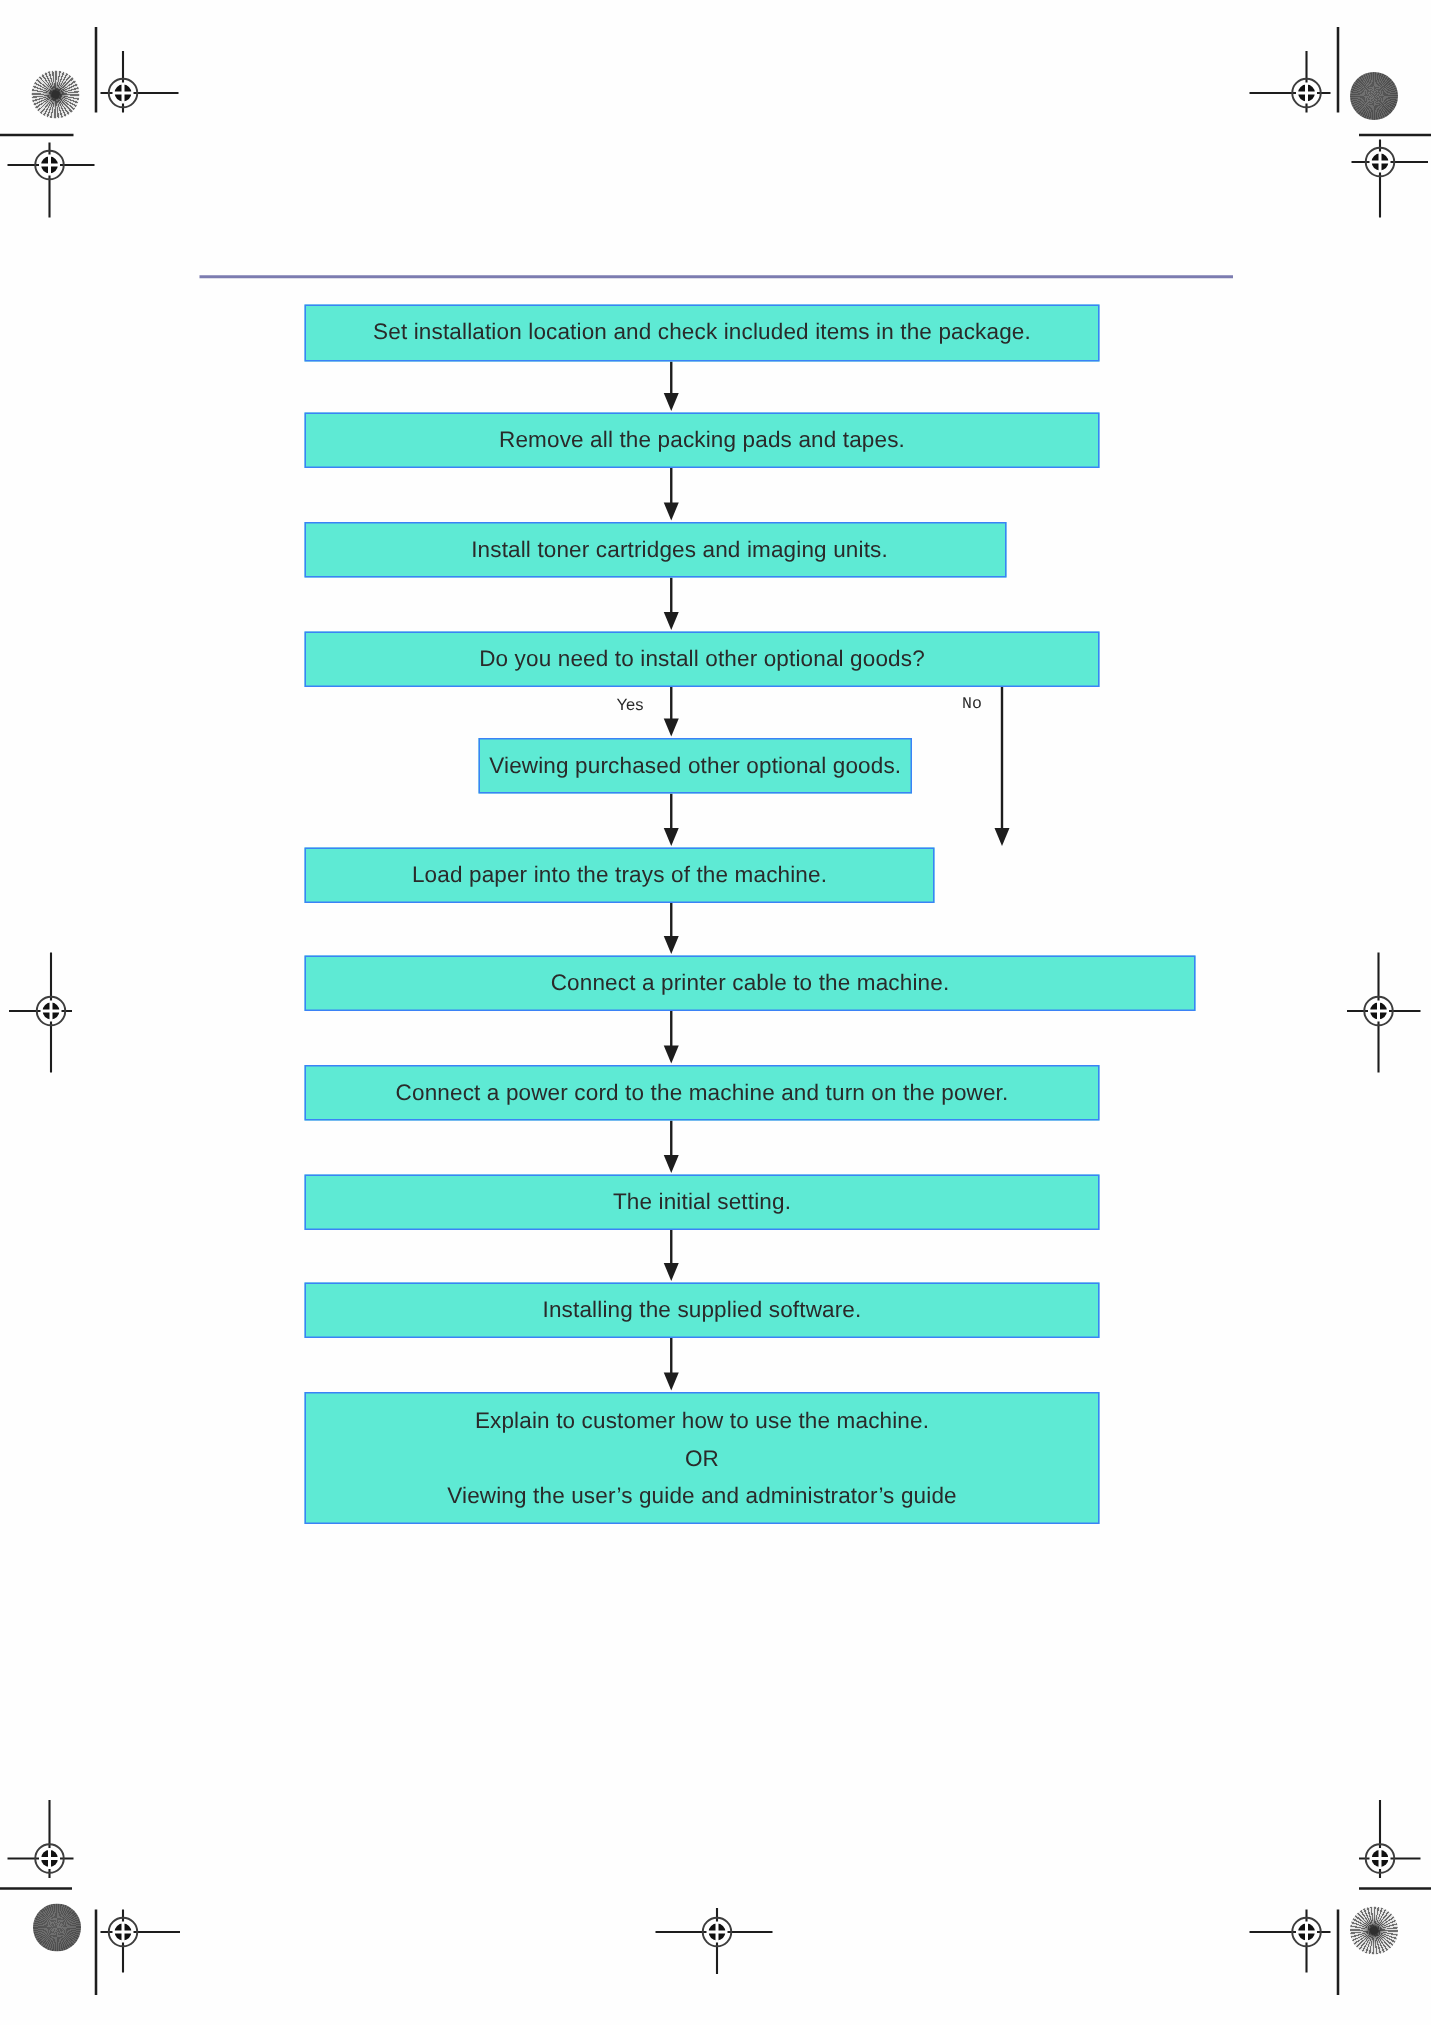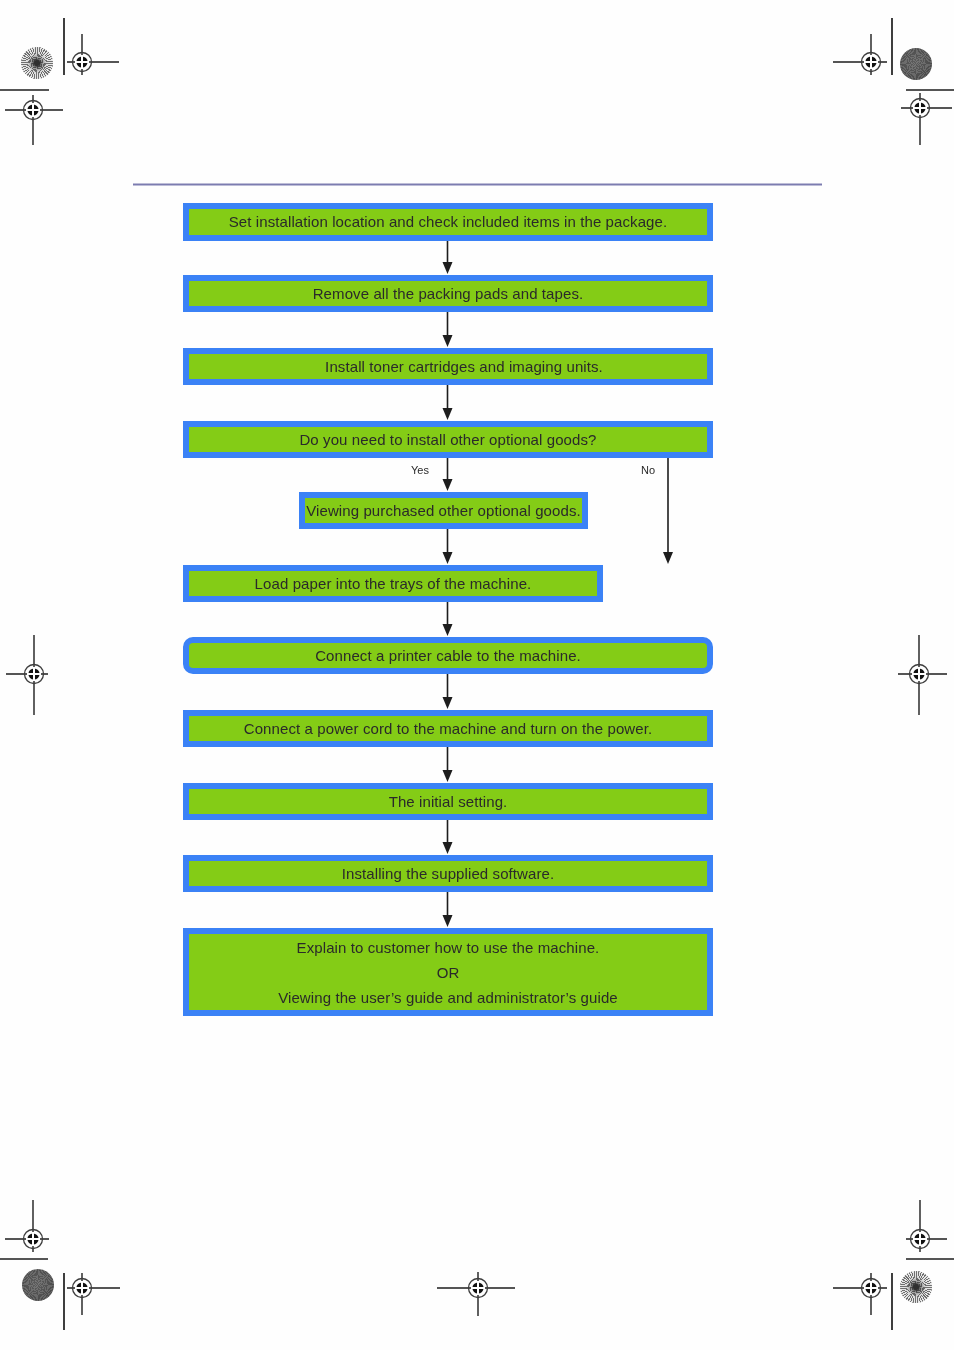--- a/index.html
+++ b/index.html
@@ -14,29 +14,30 @@
   }
   .marks-layer {
     position: absolute;
     left: 0; top: 0;
     width: 954px; height: 1350px;
     pointer-events: none;
   }
   .flow-box {
     position: absolute;
     box-sizing: border-box;
-    border: 6px solid #3b82f6;
-    background: #84cc16;
+    border: 1px solid #3b82f6;
+    background: #5eead4;
     display: flex;
     align-items: center;
     justify-content: center;
     text-align: center;
     font-size: 15px;
     line-height: 1.2;
     letter-spacing: 0.1px;
+    margin-left: 20px;
   }
   .flow-box.multi {
     flex-direction: column;
     line-height: 25px;
   }
   .branch-label {
     position: absolute;
     width: 50px;
     text-align: center;
     font-size: 11px;
@@ -226,32 +227,32 @@
   <div class="disc pinwheel" style="left:21px; top:47px;"></div>
   <div class="disc noisy" style="left:900px; top:48px;"></div>
   <div class="disc noisy" style="left:22px; top:1269px;"></div>
   <div class="disc pinwheel" style="left:900px; top:1271px;"></div>
 
   <div>
     <div class="flow-box" style="left:183px; top:203px; width:530px; height:38px;">Set installation location and check included items in the package.</div>
 
     <div class="flow-box" style="left:183px; top:275px; width:530px; height:37px;">Remove all the packing pads and tapes.</div>
 
-    <div class="flow-box" style="left:183px; top:348px; width:530px; height:37px;padding-left:32px;">Install toner cartridges and imaging units.</div>
+    <div class="flow-box" style="left:183px; top:348px; width:468px; height:37px;padding-left:32px;">Install toner cartridges and imaging units.</div>
 
     <div class="flow-box" style="left:183px; top:421px; width:530px; height:37px;">Do you need to install other optional goods?</div>
 
     <div class="branch-label" style="left:395px; top:464px;">Yes</div>
-    <div class="branch-label" style="left:623px; top:464px;">No</div>
+    <div class="branch-label" style="left:623px; top:464px;font-family:Liberation Mono, monospace;">No</div>
 
     <div class="flow-box" style="left:299px; top:492px; width:289px; height:37px;">Viewing purchased other optional goods.</div>
 
     <div class="flow-box" style="left:183px; top:565px; width:420px; height:37px;">Load paper into the trays of the machine.</div>
 
-    <div class="flow-box" style="left:183px; top:637px; width:530px; height:37px;border-radius:10px;">Connect a printer cable to the machine.</div>
+    <div class="flow-box" style="left:183px; top:637px; width:594px; height:37px;">Connect a printer cable to the machine.</div>
 
     <div class="flow-box" style="left:183px; top:710px; width:530px; height:37px;">Connect a power cord to the machine and turn on the power.</div>
 
     <div class="flow-box" style="left:183px; top:783px; width:530px; height:37px;">The initial setting.</div>
 
     <div class="flow-box" style="left:183px; top:855px; width:530px; height:37px;">Installing the supplied software.</div>
 
     <div class="flow-box multi" style="left:183px; top:928px; width:530px; height:88px;justify-content:center;">
       <div>Explain to customer how to use the machine.</div>
       <div>OR</div>

